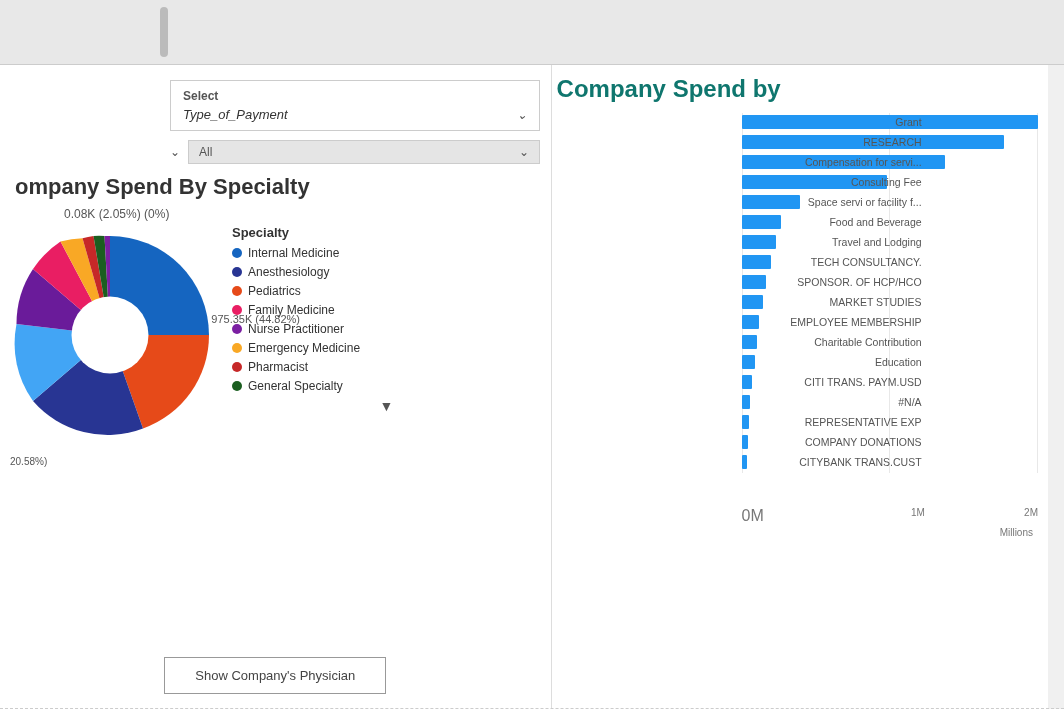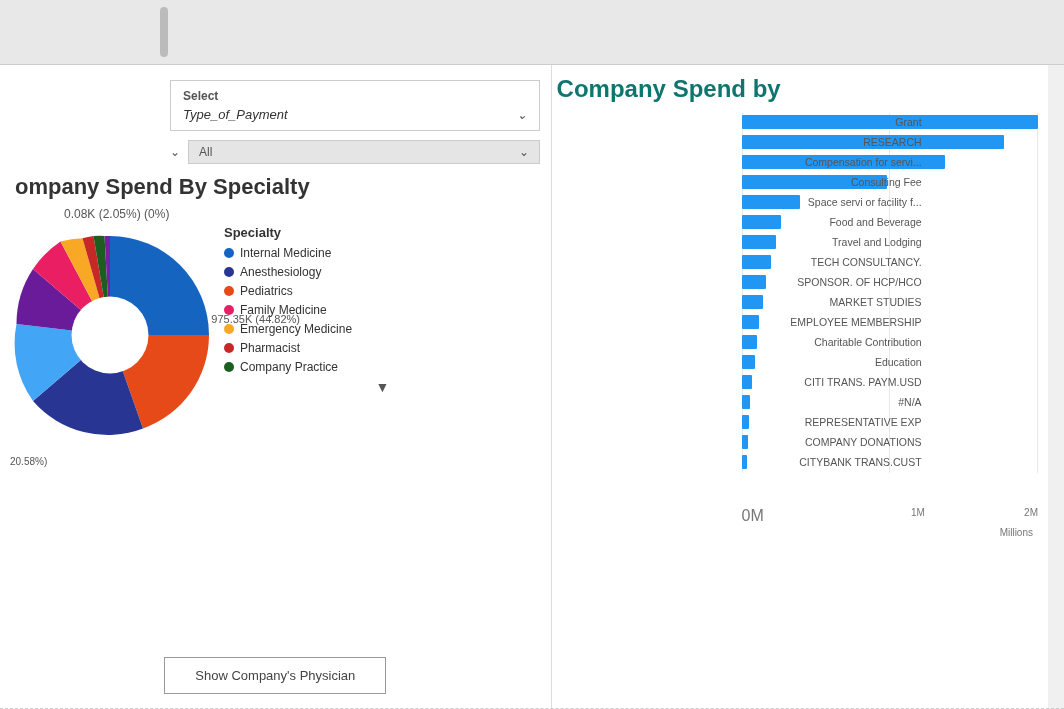--- a/index.html
+++ b/index.html
@@ -151,21 +151,21 @@
     }
 
     svg.pie-chart {
       width: 220px;
       height: 220px;
     }
 
     
     .legend {
       margin-top: 20px;
-      margin-left: 4px;
+      margin-left: 12px;
       flex: 1;
     }
 
     .legend-title {
       font-size: 13px;
       font-weight: 700;
       color: #333;
       margin-bottom: 6px;
     }
 
@@ -364,30 +364,34 @@
     </div>
             <div class="legend-item">
       <div class="legend-dot" style="background:#E64A19"></div>
       <span>Pediatrics</span>
     </div>
             <div class="legend-item">
       <div class="legend-dot" style="background:#E91E63"></div>
       <span>Family Medicine</span>
     </div>
             <div class="legend-item">
+      <div class="legend-dot" style="background:#7B1FA2"></div>
+      <span>Nurse Practitioner</span>
+    </div>
+            <div class="legend-item">
       <div class="legend-dot" style="background:#F9A825"></div>
       <span>Emergency Medicine</span>
     </div>
             <div class="legend-item">
       <div class="legend-dot" style="background:#C62828"></div>
       <span>Pharmacist</span>
     </div>
             <div class="legend-item">
       <div class="legend-dot" style="background:#1B5E20"></div>
-      <span>Company Practice</span>
+      <span>General Specialty</span>
     </div>
           </div>
         <div class="legend-more">▼</div>
       </div>
 
     </div>
 
     <button class="show-physician-btn">Show Company's Physician</button>
 
   </div>

